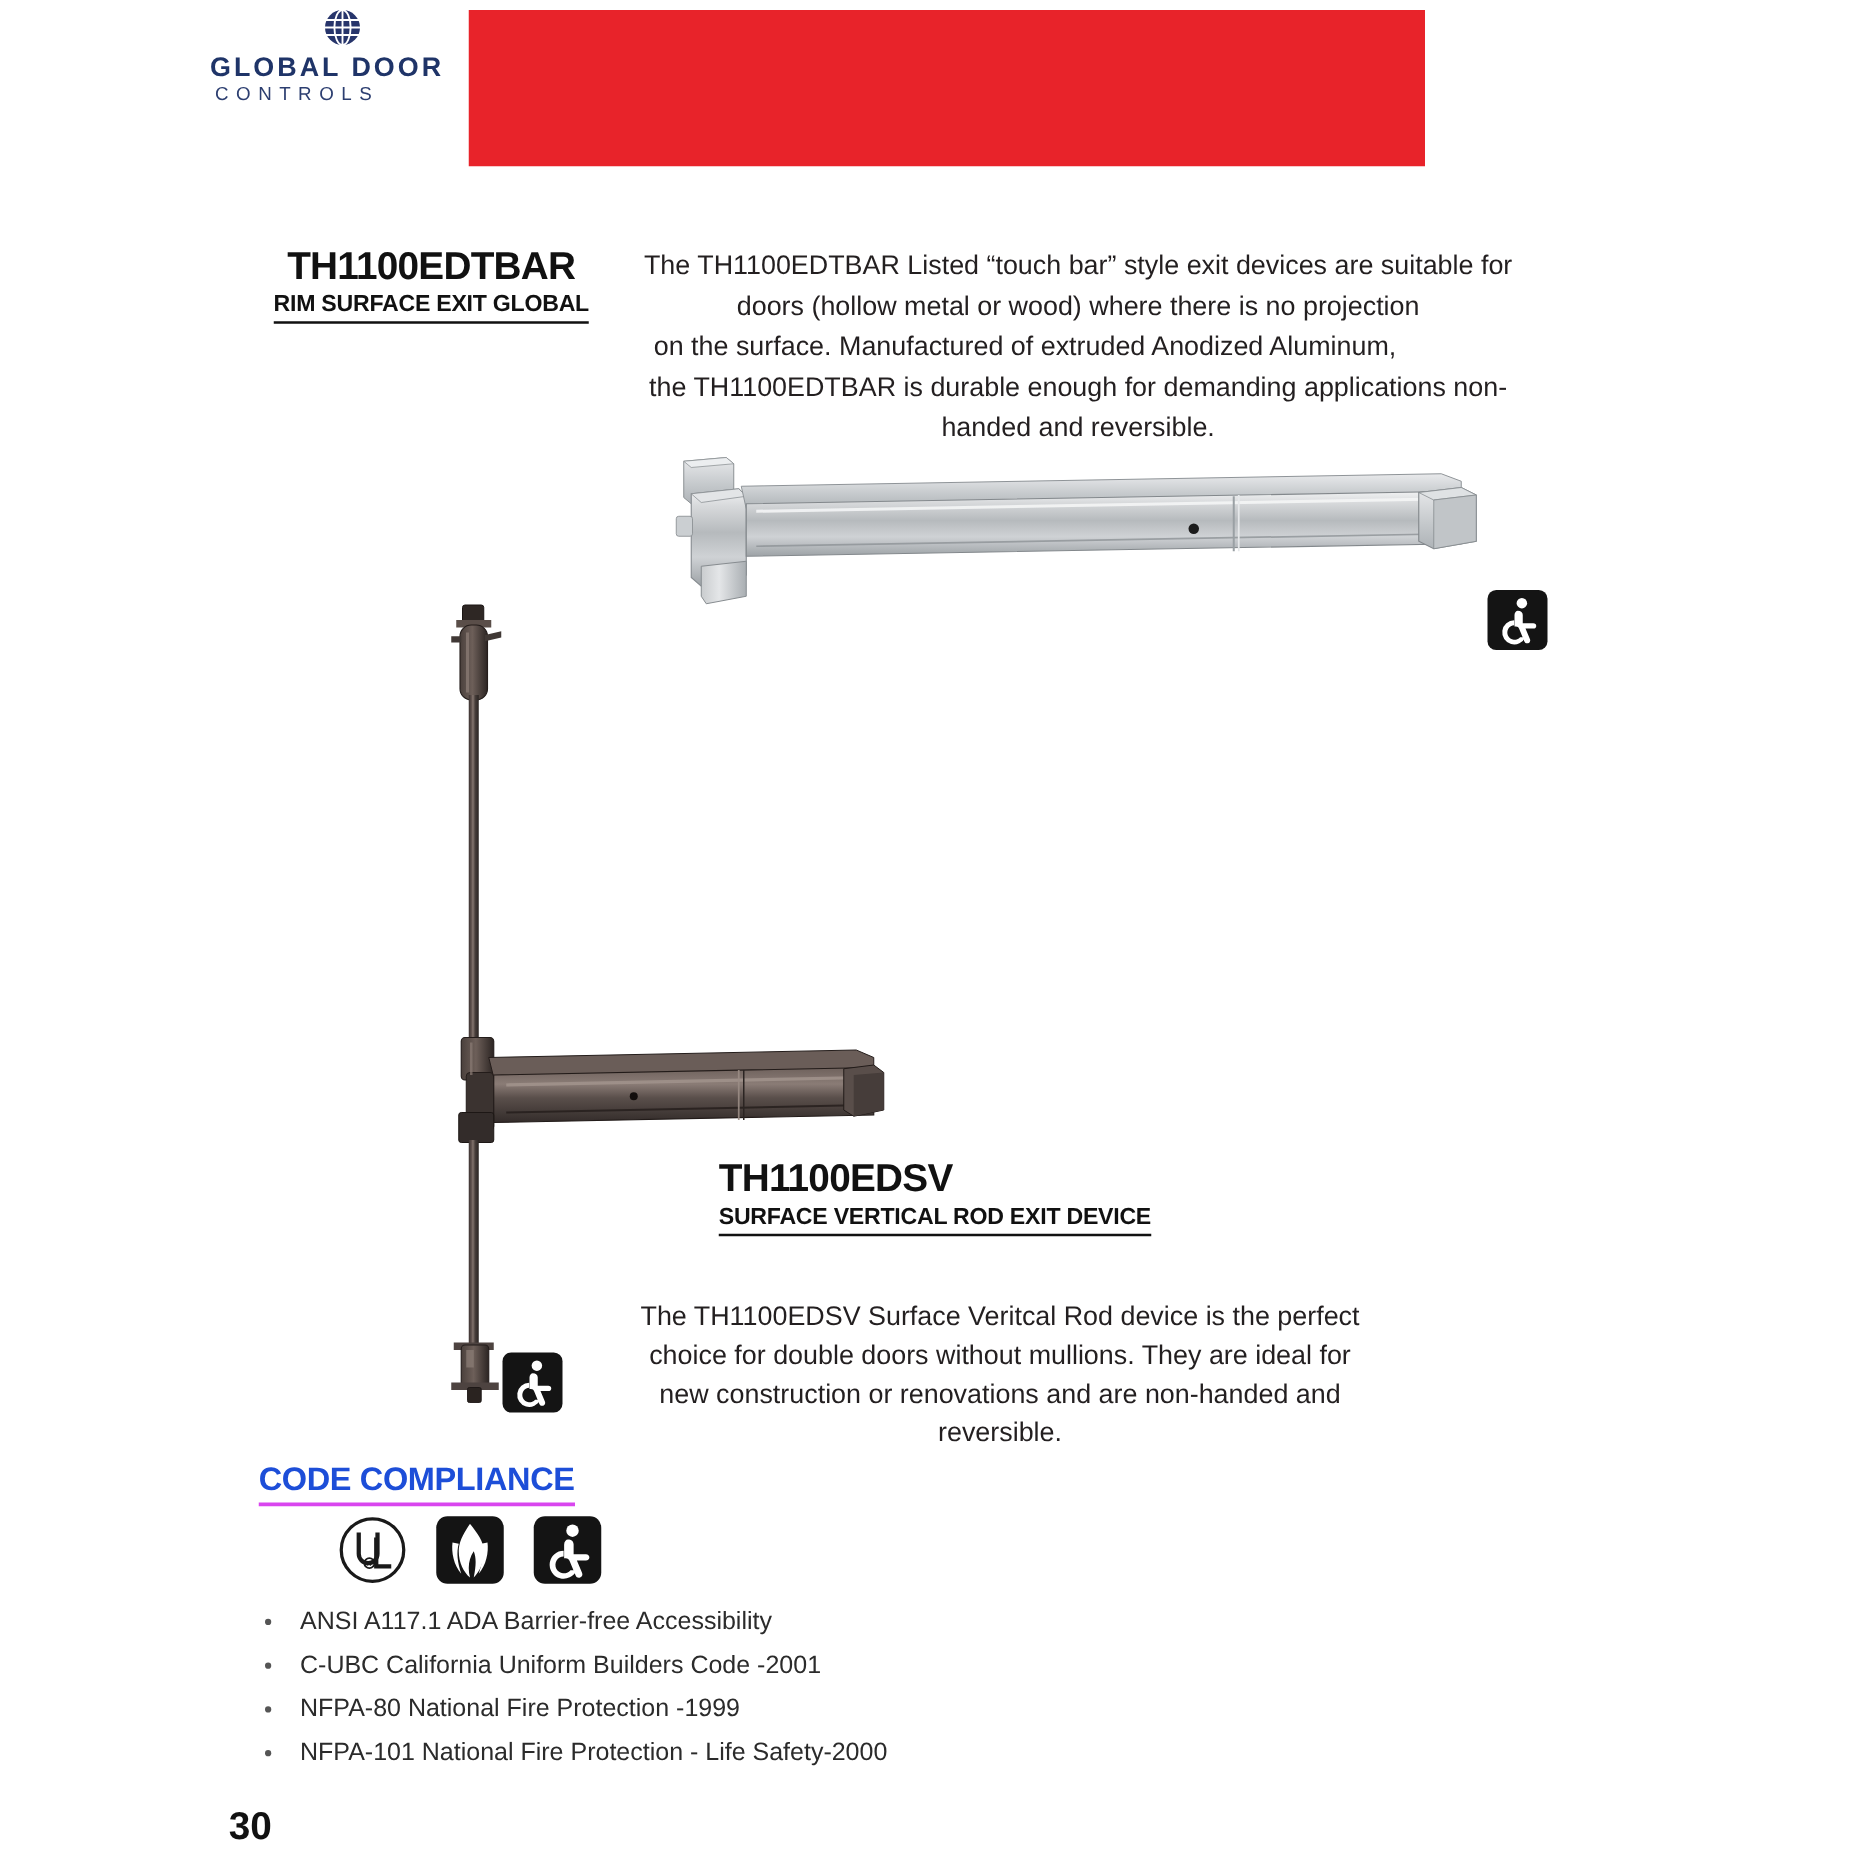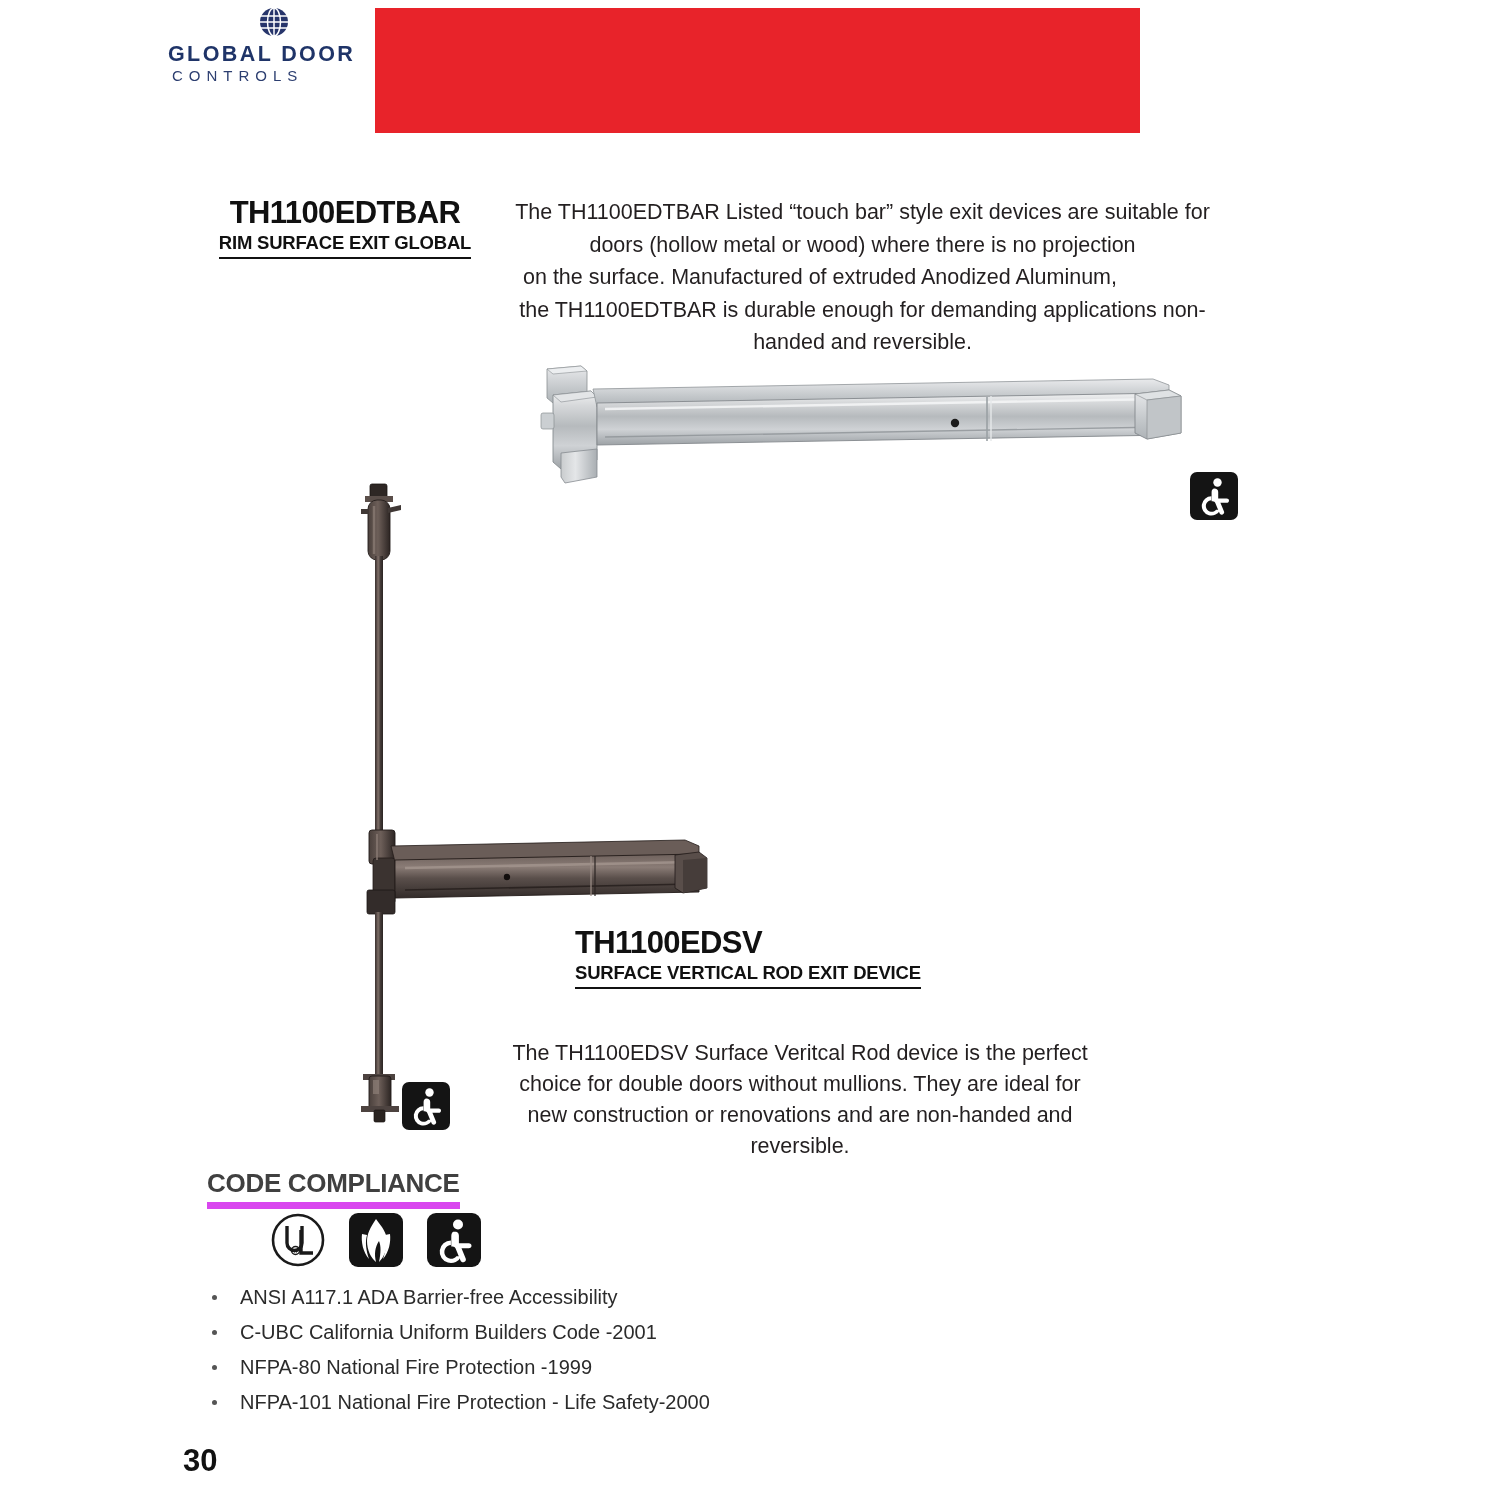--- a/index.html
+++ b/index.html
@@ -171,22 +171,22 @@
     margin-top: 36px;
   }
 
   
   #compliance-heading {
     position: absolute;
     left: 207px; top: 1168px;
     font-size: 26px;
     font-weight: 700;
     letter-spacing: -0.3px;
-    color: #404040;
-    border-bottom: 7px solid #d946ef;
+    color: #1d4ed8;
+    border-bottom: 3px solid #d946ef;
     padding-bottom: 3px;
     white-space: nowrap;
   }
   #compliance-badges {
     position: absolute;
     left: 270px; top: 1212px;
     display: flex;
     gap: 22px;
     align-items: center;
   }

